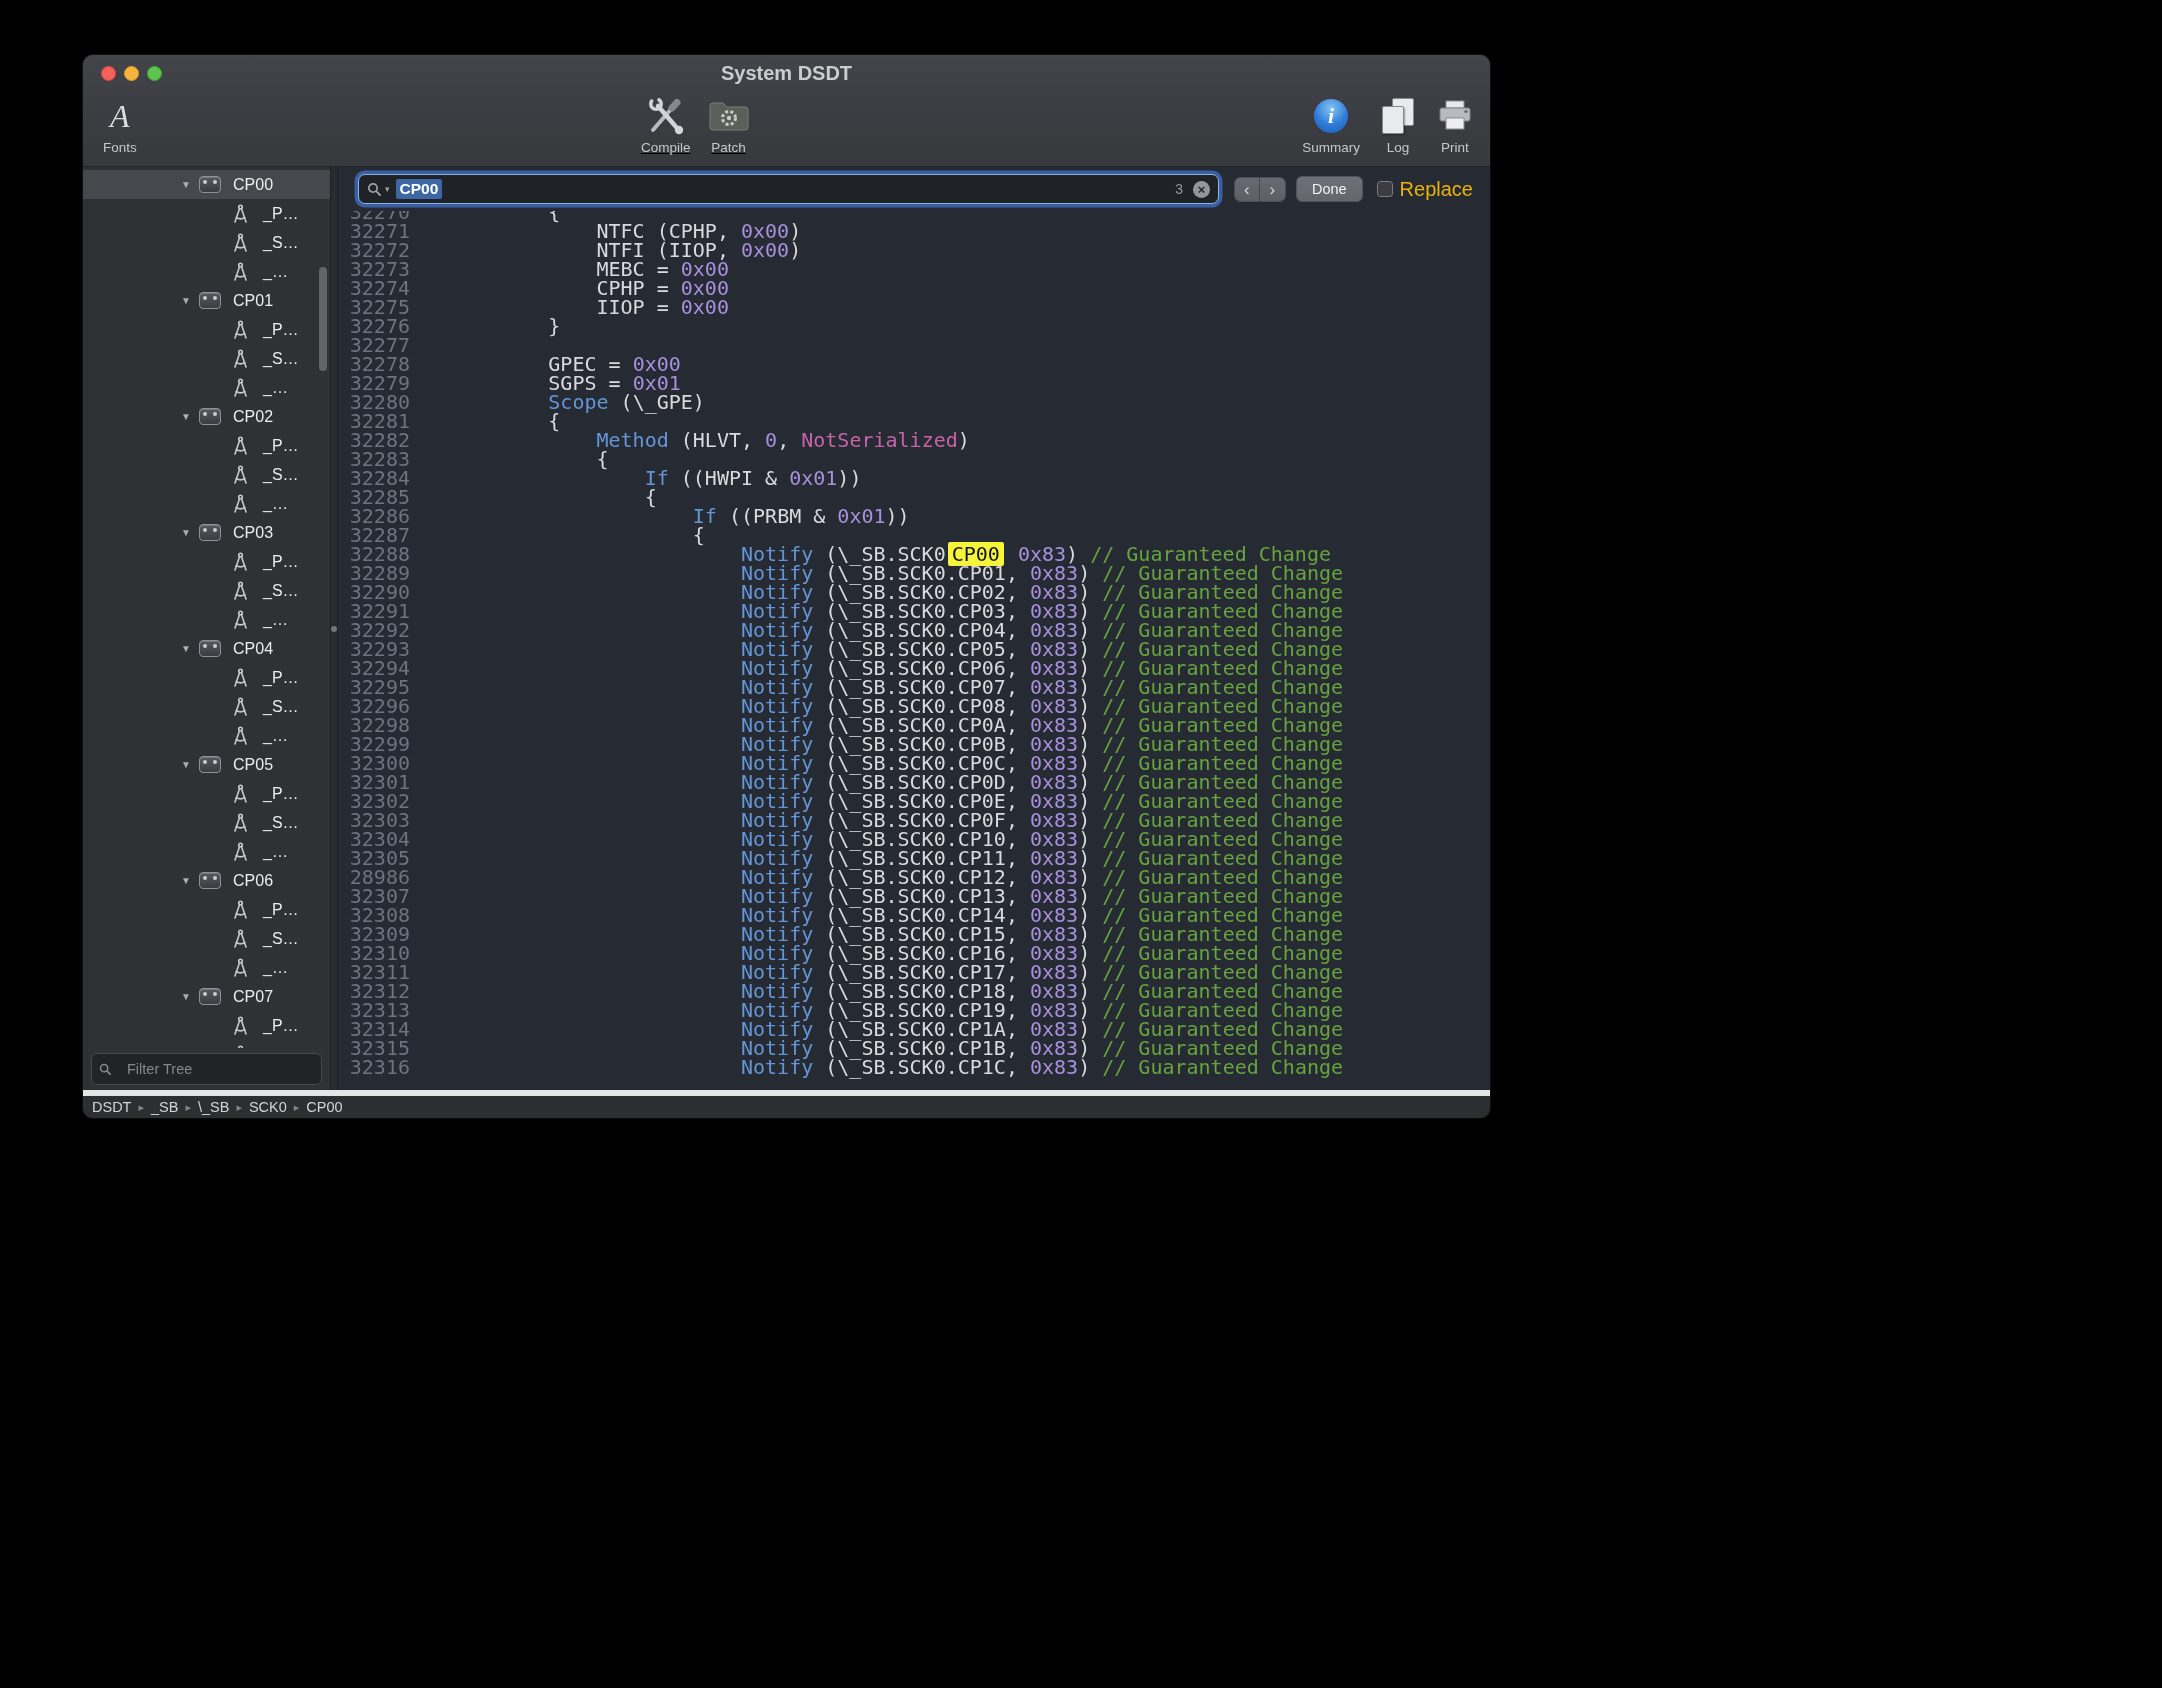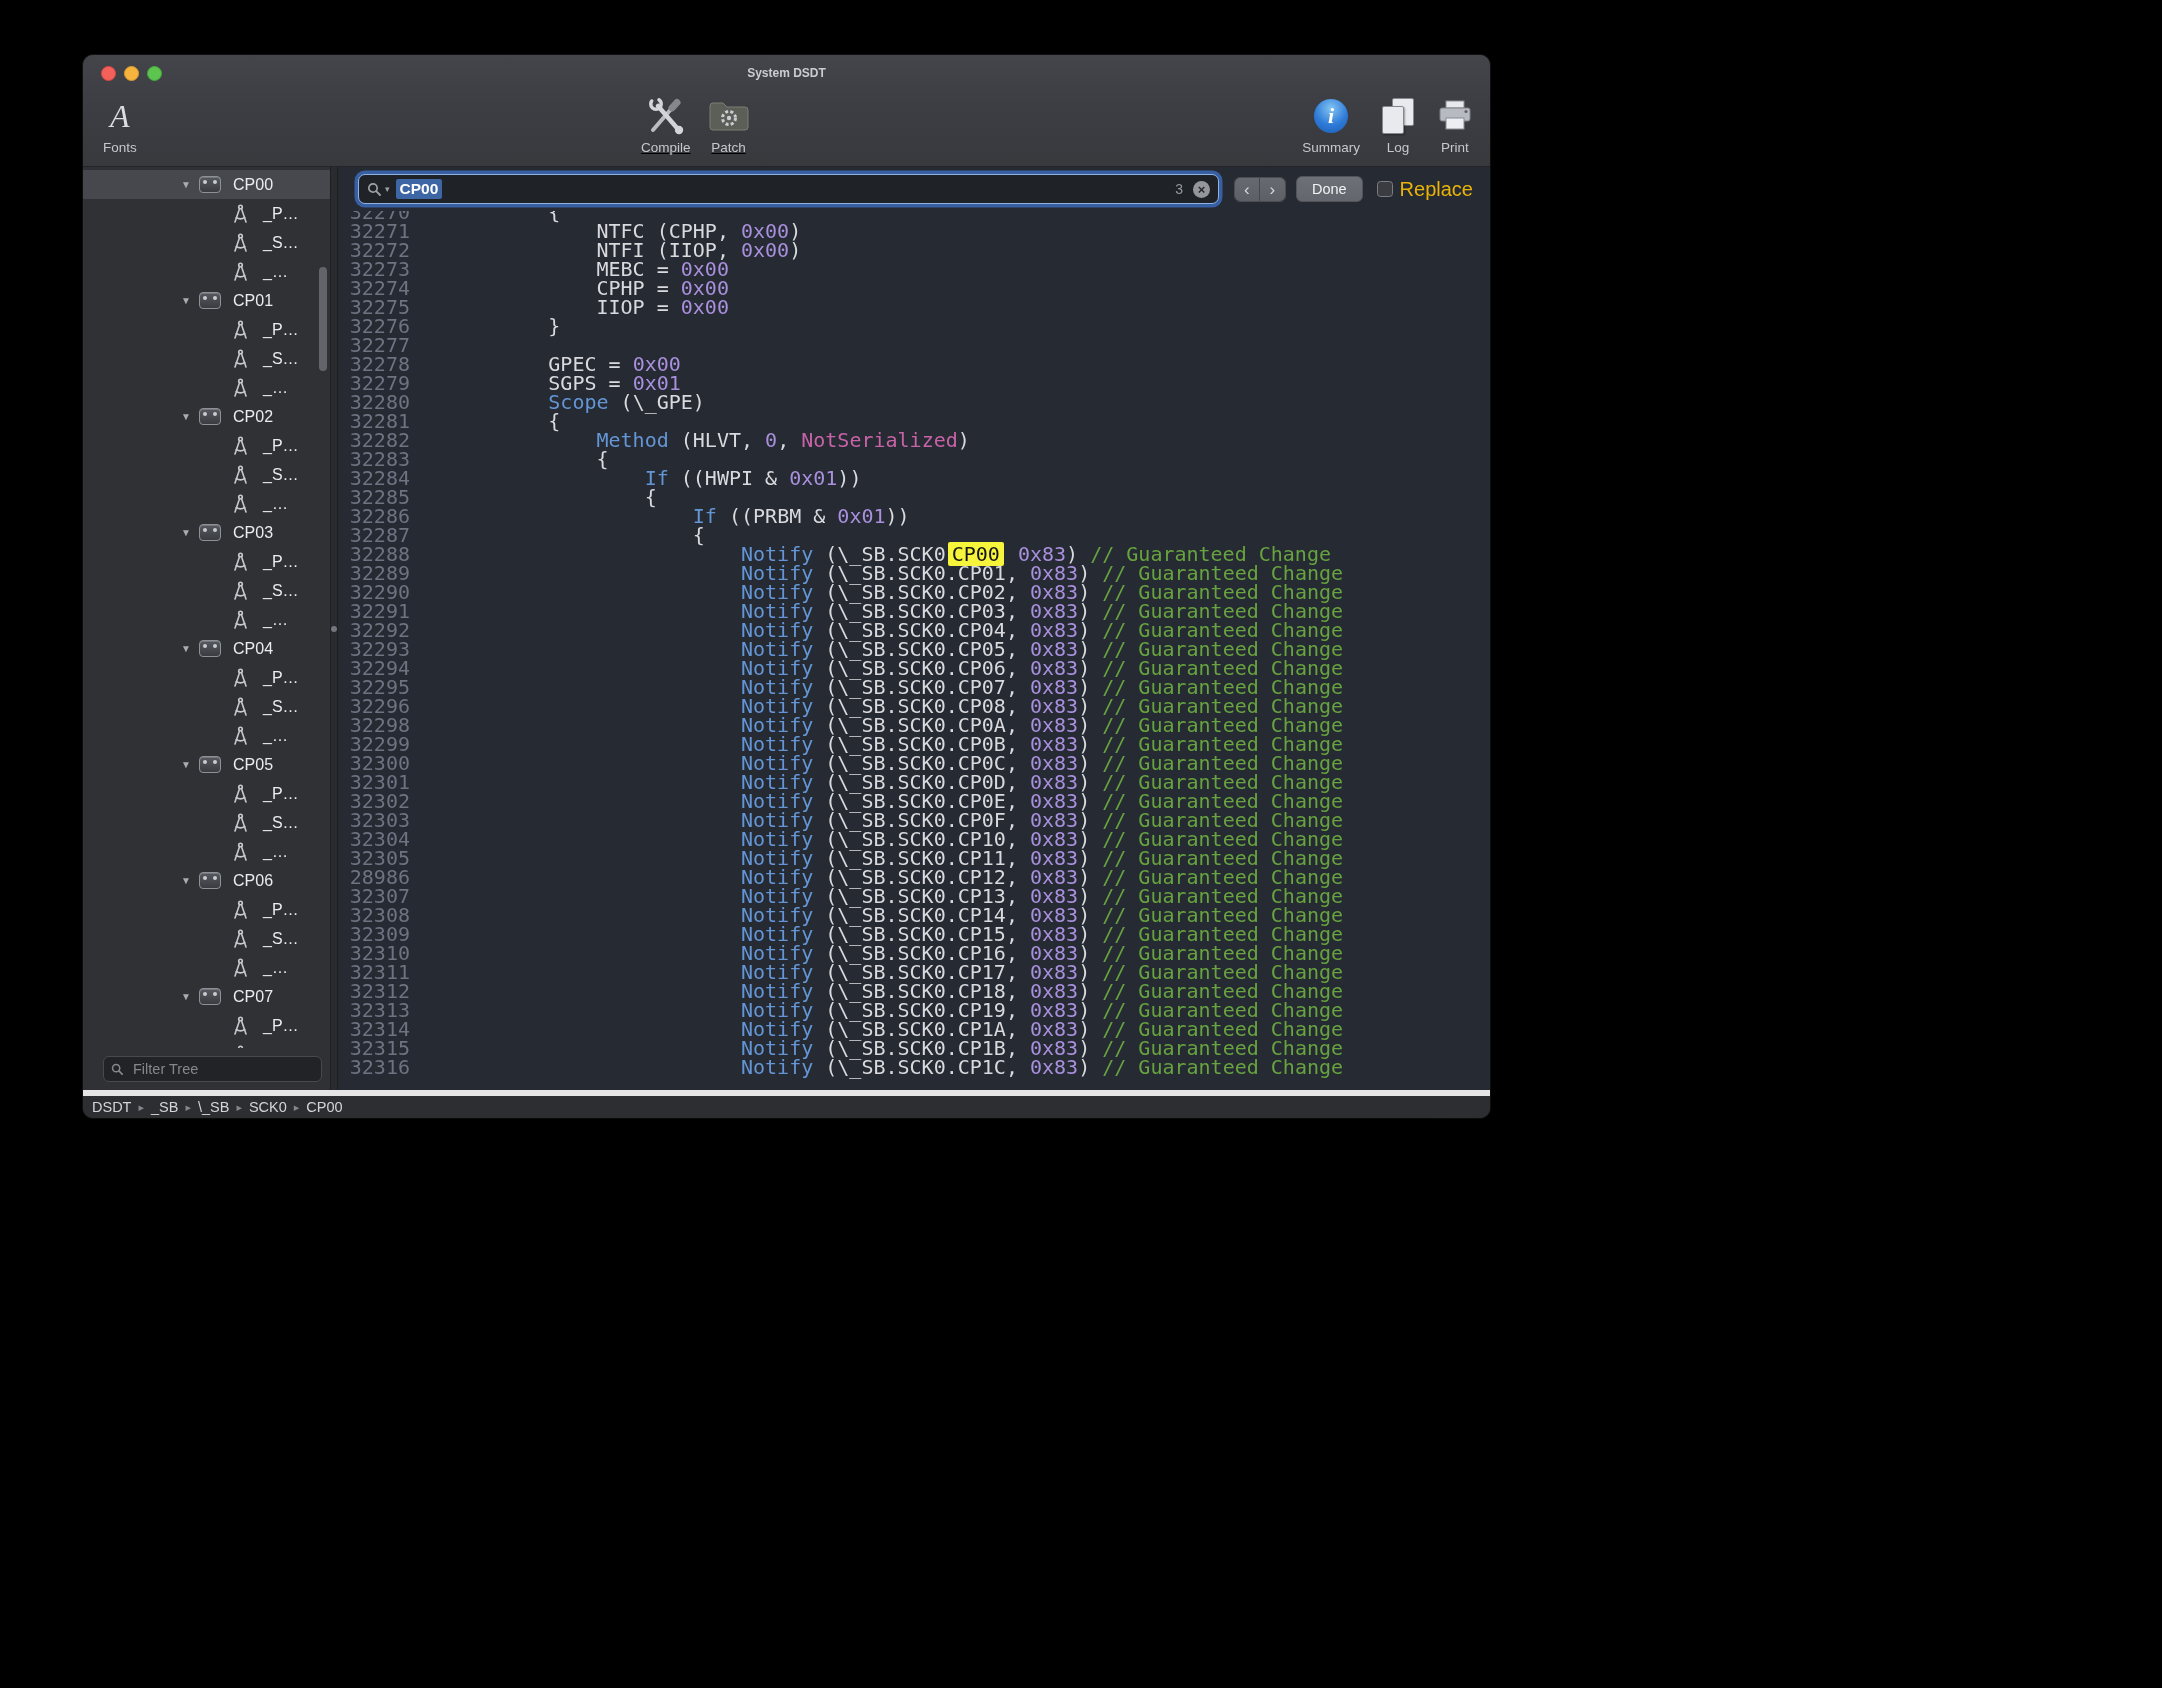--- a/index.html
+++ b/index.html
@@ -15,21 +15,21 @@
     display:flex;flex-direction:column;}
   
   .header{height:112px;background:linear-gradient(180deg,#43454a 0%,#3c3e43 45%,#37393d 100%);
     border-bottom:1px solid #232428;flex:0 0 auto;position:relative;}
   .titlebar{height:36px;position:relative;display:flex;align-items:center;}
   .lights{position:absolute;left:18px;top:0;height:36px;display:flex;align-items:center;gap:8px;}
   .light{width:15px;height:15px;border-radius:50%;display:inline-block;}
   .light.red{background:#f4605a;border:1px solid #dd4741;}
   .light.yellow{background:#f6b33e;border:1px solid #dd9c2d;}
   .light.green{background:#5cc44f;border:1px solid #44a838;}
-  .title{width:100%;text-align:center;font-size:12px;font-weight:700;color:#cbccd0;}
+  .title{width:100%;text-align:center;font-size:20px;font-weight:700;color:#cbccd0;}
   .toolbar{position:absolute;left:0;right:0;top:36px;height:76px;}
   .tool{display:flex;flex-direction:column;align-items:center;gap:3px;cursor:default;}
   .tool-icon{height:42px;display:flex;align-items:center;justify-content:center;}
   .tool-label{font-size:13.5px;color:#c5c7cb;}
   .tool-left{position:absolute;left:20px;top:4px;}
   .tool-center{position:absolute;left:558px;top:4px;display:flex;gap:16px;text-decoration:underline;}
   .tool-right{position:absolute;right:16px;top:4px;display:flex;gap:20px;}
   .fonts-glyph{font-family:"Liberation Serif",serif;font-style:italic;font-size:32px;color:#dcdde0;line-height:1;}
   .info-ic{width:34px;height:34px;border-radius:50%;
     background:radial-gradient(circle at 50% 28%,#83c4f2 0%,#2e7bd8 55%,#1c5cb2 100%);
@@ -51,22 +51,22 @@
   .disc{width:18px;font-size:10px;color:#aaacb1;flex:0 0 auto;}
   .scope-ic{width:22px;height:17px;flex:0 0 auto;margin-right:12px;border-radius:4px;
     background:linear-gradient(180deg,#56595f,#3a3c41);border:1px solid #8e9197;
     box-shadow:inset 0 1px 0 rgba(255,255,255,.18);position:relative;}
   .scope-ic::before,.scope-ic::after{content:"";position:absolute;top:3px;width:4px;height:4px;border-radius:50%;background:#c9cbd0;}
   .scope-ic::before{left:3px;} .scope-ic::after{right:3px;}
   .method-ic{width:18px;height:20px;flex:0 0 auto;margin-right:14px;display:flex;align-items:center;justify-content:center;}
   .sb-thumb{position:absolute;top:100px;right:3px;width:8px;height:104px;border-radius:4px;
     background:rgba(195,198,203,.35);}
   .filter-wrap{flex:0 0 42px;display:flex;align-items:center;padding:0 8px;}
-  .filter-field{flex:1;height:26px;border-radius:6px;background:#222327;border:1px solid #47494d;
-    display:flex;align-items:center;padding:0 7px;gap:10px;margin-left:12px;}
+  .filter-field{flex:1;height:32px;border-radius:6px;background:#222327;border:1px solid #47494d;
+    display:flex;align-items:center;padding:0 7px;gap:16px;}
   .filter-placeholder{font-size:14.5px;color:#85878b;}
   
   .splitter{width:8px;flex:0 0 auto;background:#292b2f;border-left:1px solid #1e1f22;border-right:1px solid #1e1f22;position:relative;}
   .grip{position:absolute;left:50%;top:50%;transform:translate(-50%,-50%);width:6px;height:6px;border-radius:50%;background:#73767c;}
   
   .editor{flex:1 1 auto;min-width:0;background:#262A33;display:flex;flex-direction:column;position:relative;}
   .findbar{flex:0 0 44px;display:flex;align-items:center;padding:0 17px 0 20px;background:#262A33;position:relative;z-index:2;}
   .find-field{flex:1 1 auto;height:30px;border-radius:7px;background:#1F2227;
     border:1px solid #8fb4e4;box-shadow:0 0 0 3.5px rgba(61,114,200,.75);
     display:flex;align-items:center;padding:0 8px;gap:6px;min-width:0;}

